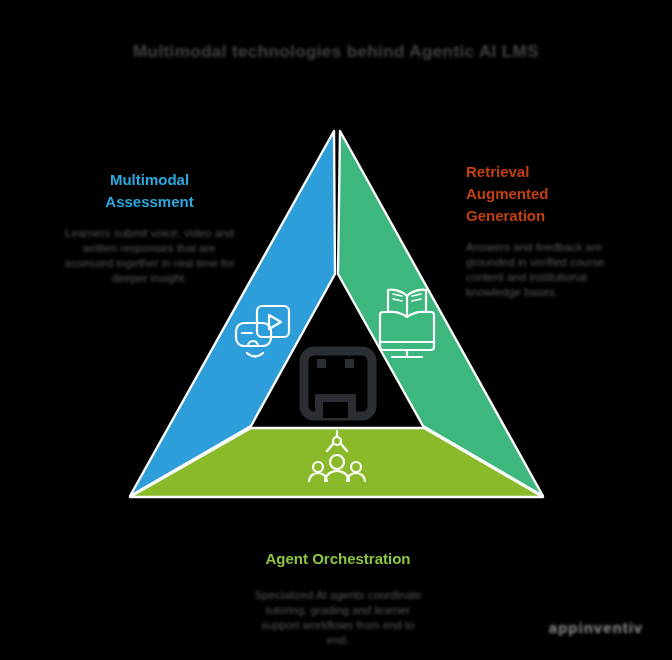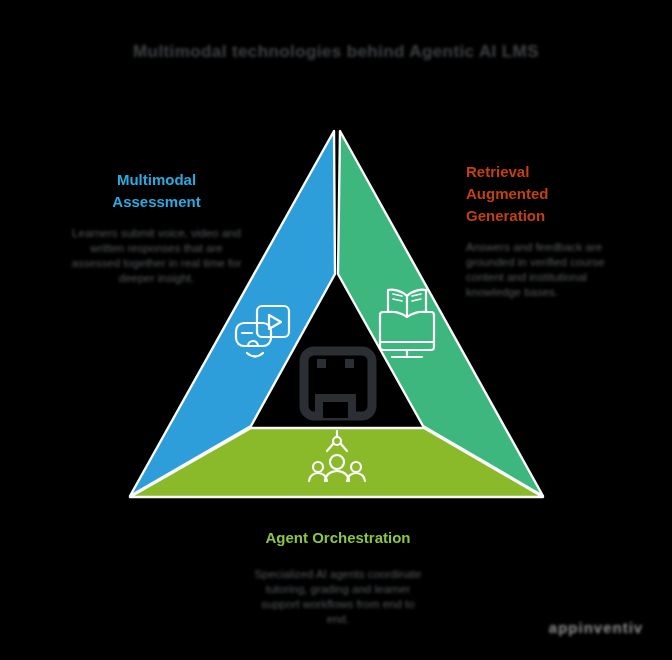--- a/index.html
+++ b/index.html
@@ -6,27 +6,27 @@
   .canvas{position:relative;width:672px;height:660px;background:#000000;overflow:hidden;
           font-family:"Liberation Sans",sans-serif;}
   .title{position:absolute;top:42px;left:0;width:672px;text-align:center;
          color:#3f4245;font-size:17px;font-weight:bold;letter-spacing:.4px;
          filter:blur(1.4px);}
   .tri-svg{position:absolute;left:0;top:0;}
   .pillar{position:absolute;}
   .pillar-label{font-weight:bold;font-size:15px;line-height:22px;}
   .pillar-desc{margin-top:13px;font-size:11.5px;line-height:15px;color:#53565a;
                filter:blur(1.7px);}
-  .left-block{left:59px;top:169px;width:195px;text-align:center;}
+  .left-block{left:52px;top:169px;width:195px;text-align:center;}
   .left-block .pillar-label{color:#29aae1;width:140px;margin:0 auto;}
   .left-block .pillar-desc{width:175px;margin:13px auto 0 auto;}
   .right-block{left:466px;top:161px;width:150px;text-align:left;}
   .right-block .pillar-label{color:#c2410c;width:112px;}
   .right-block .pillar-desc{width:148px;}
-  .bottom-block{left:243px;top:527px;width:190px;text-align:center;}
+  .bottom-block{left:243px;top:548px;width:190px;text-align:center;}
   .bottom-block .pillar-label{color:#8dc63f;width:150px;margin:0 auto;}
   .bottom-block .pillar-desc{width:175px;margin:18px auto 0 auto;}
   .watermark{position:absolute;left:540px;top:619px;width:112px;height:22px;
              color:#8f9091;font-size:15px;font-weight:bold;text-align:center;
              filter:blur(1.6px);letter-spacing:1px;}
 </style>
 </head>
 <body>
 
 <div class="canvas">

